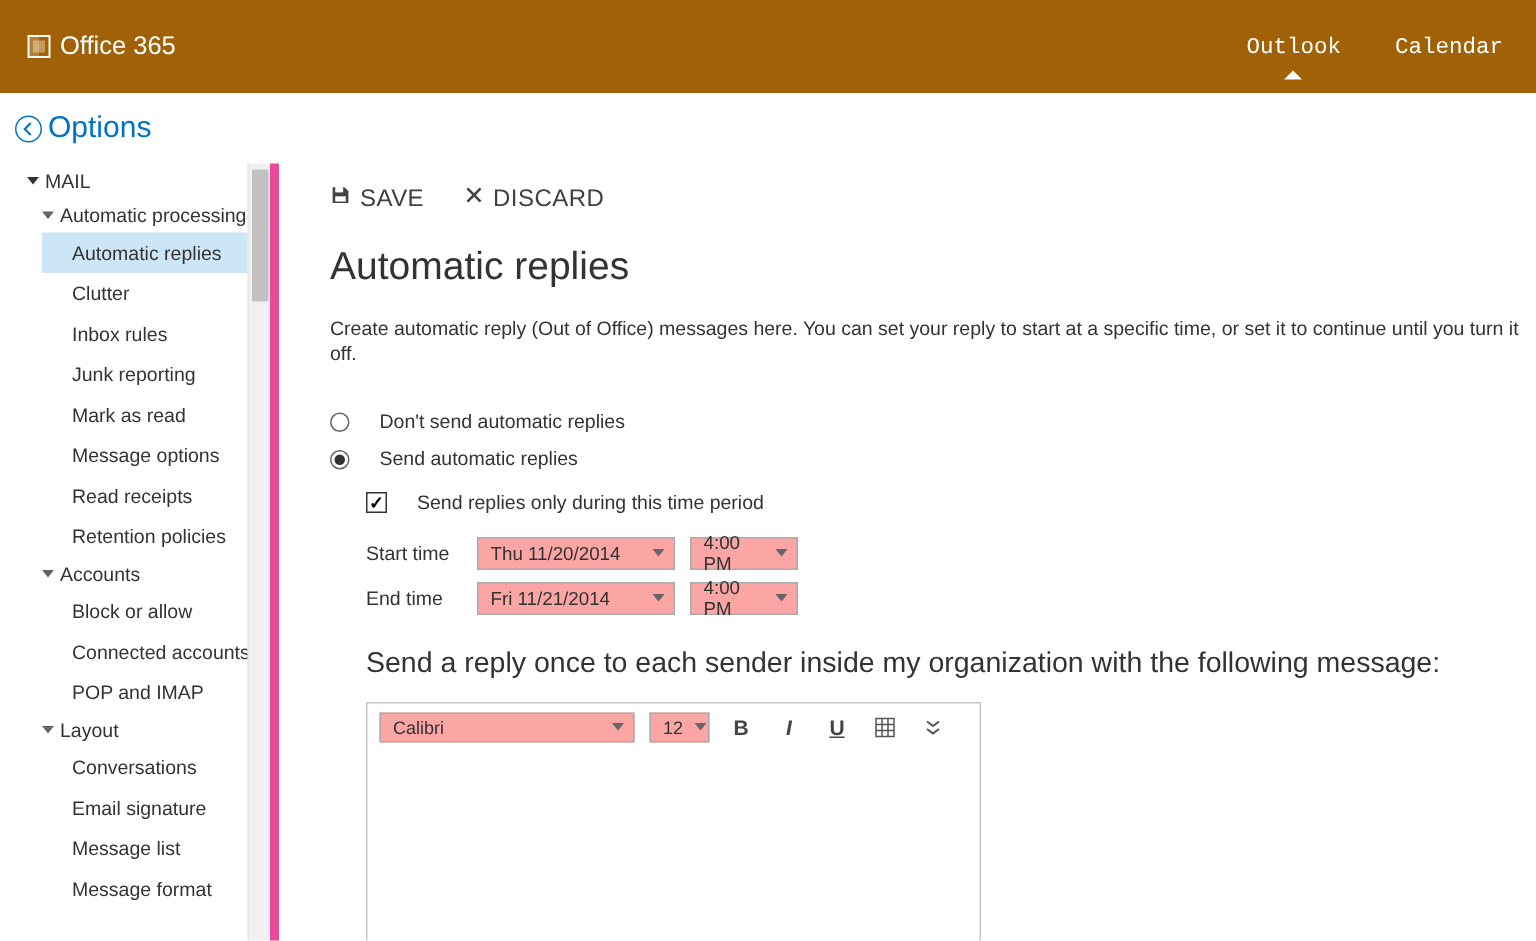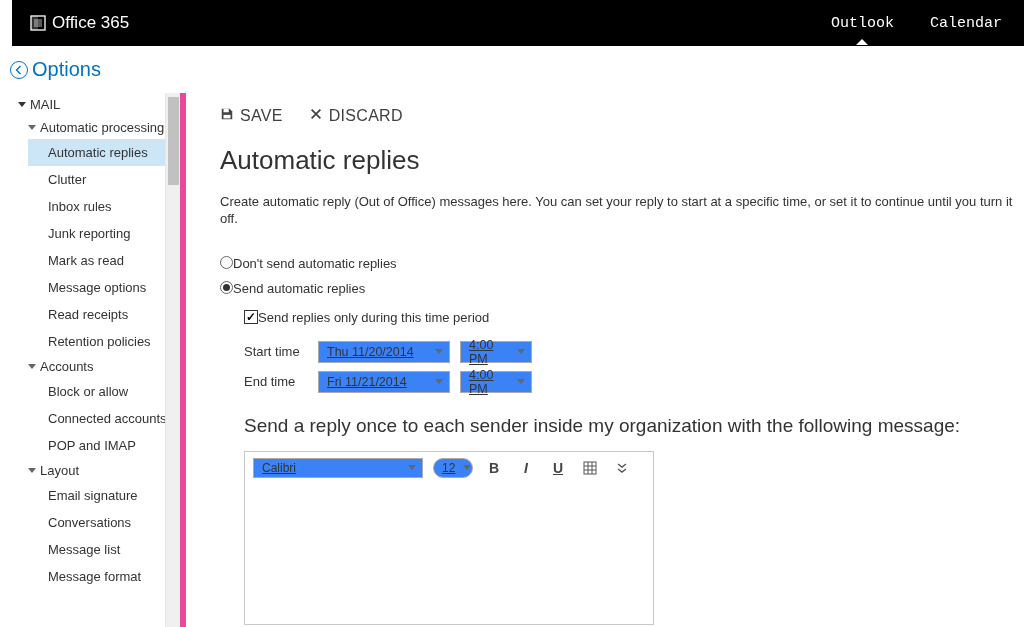--- a/index.html
+++ b/index.html
@@ -6,28 +6,27 @@
   body {
     font-family: "Segoe UI", Arial, sans-serif;
     font-size: 13px;
     color: #333;
     background: #fff;
     width: 1024px;
     height: 627px;
     overflow: hidden;
   }
   .topbar {
-    background: #000000;
-    height: 46px;
+    background: #a16207;
+    height: 62px;
     display: flex;
     align-items: center;
     padding: 0 18px;
     color: #fff;
     justify-content: space-between;
-    margin-left: 12px;
   }
   .brand {
     display: flex;
     align-items: center;
     gap: 6px;
     font-size: 17px;
   }
   .brand .logo {
     width: 16px; height: 16px;
     display: inline-block;
@@ -140,21 +139,21 @@
     color: #333;
     margin: 6px 0 18px 0;
   }
   .desc {
     font-size: 13px;
     color: #333;
     margin-bottom: 28px;
     line-height: 1.3;
   }
   .radio-row, .check-row {
-    display: flex; align-items: flex-start; gap: 0;
+    display: flex; align-items: flex-end; gap: 20px;
     margin-bottom: 10px;
     font-size: 13px;
   }
   .radio-row { margin-left: 0; }
   .check-row { margin-left: 24px; margin-top: 14px; margin-bottom: 16px;}
   .radio {
     width: 13px; height: 13px; border-radius: 50%;
     border: 1px solid #666; display:inline-flex;
     align-items:center; justify-content:center;
     background: #fff;
@@ -169,27 +168,26 @@
     background:#fff;
   }
   .checkbox.checked::after {
     content:"✓"; font-size:12px; line-height:1; font-weight:bold; color:#000;
   }
   .time-grid { margin-left: 24px; }
   .time-row { display:flex; align-items:center; gap:10px; margin-bottom: 8px;}
   .time-label { width: 64px; font-size:13px; }
   .dropdown {
     border: 1px solid #ababab;
-    background: #3b82f6;
+    background: #fca5a5;
     height: 22px;
     display:flex; align-items:center; justify-content:space-between;
     padding: 0 6px 0 8px;
     font-size: 12.5px;
     cursor: pointer;
-    text-decoration: underline;
   }
   .dropdown .dd-caret {
     width:0;height:0;
     border-left:4px solid transparent;
     border-right:4px solid transparent;
     border-top:5px solid #666;
     margin-left:8px;
   }
   .date-dd { width: 132px; }
   .time-dd { width: 72px; }
@@ -201,21 +199,21 @@
     margin-left: 24px;
     width: 410px;
     border: 1px solid #c8c8c8;
   }
   .editor-toolbar {
     display:flex; align-items:center;
     gap: 10px;
     padding: 6px 8px;
   }
   .font-dd { width: 170px; height:20px; font-size:12px;}
-  .size-dd { width: 40px; height:20px; font-size:12px;border-radius:10px;}
+  .size-dd { width: 40px; height:20px; font-size:12px;}
   .etbtn {
     width: 22px; height: 20px;
     display:inline-flex; align-items:center; justify-content:center;
     font-family: Georgia, "Times New Roman", serif;
     font-size: 14px; color:#444; cursor:pointer;
   }
   .etbtn.bold { font-weight:bold; font-family:"Segoe UI",Arial,sans-serif;}
   .etbtn.italic { font-style:italic; font-family:"Segoe UI",Arial,sans-serif; font-weight:bold;}
   .etbtn.underline { text-decoration: underline; font-family:"Segoe UI",Arial,sans-serif; font-weight:bold;}
   .etbtn svg { width:14px; height:14px; stroke:#555; }
@@ -279,22 +277,22 @@
           <span>Accounts</span>
         </div>
         <div class="nav-leaf">Block or allow</div>
         <div class="nav-leaf">Connected accounts</div>
         <div class="nav-leaf">POP and IMAP</div>
 
         <div class="nav-sec">
           <span class="caret"></span>
           <span>Layout</span>
         </div>
+        <div class="nav-leaf">Conversations</div>
         <div class="nav-leaf">Email signature</div>
-        <div class="nav-leaf">Conversations</div>
         <div class="nav-leaf">Message list</div>
         <div class="nav-leaf">Message format</div>
       </div>
     </div>
     <div class="scrollbar-v">
       <div class="scrollbar-thumb"></div>
     </div>
   </div>
 
   <div class="main">

